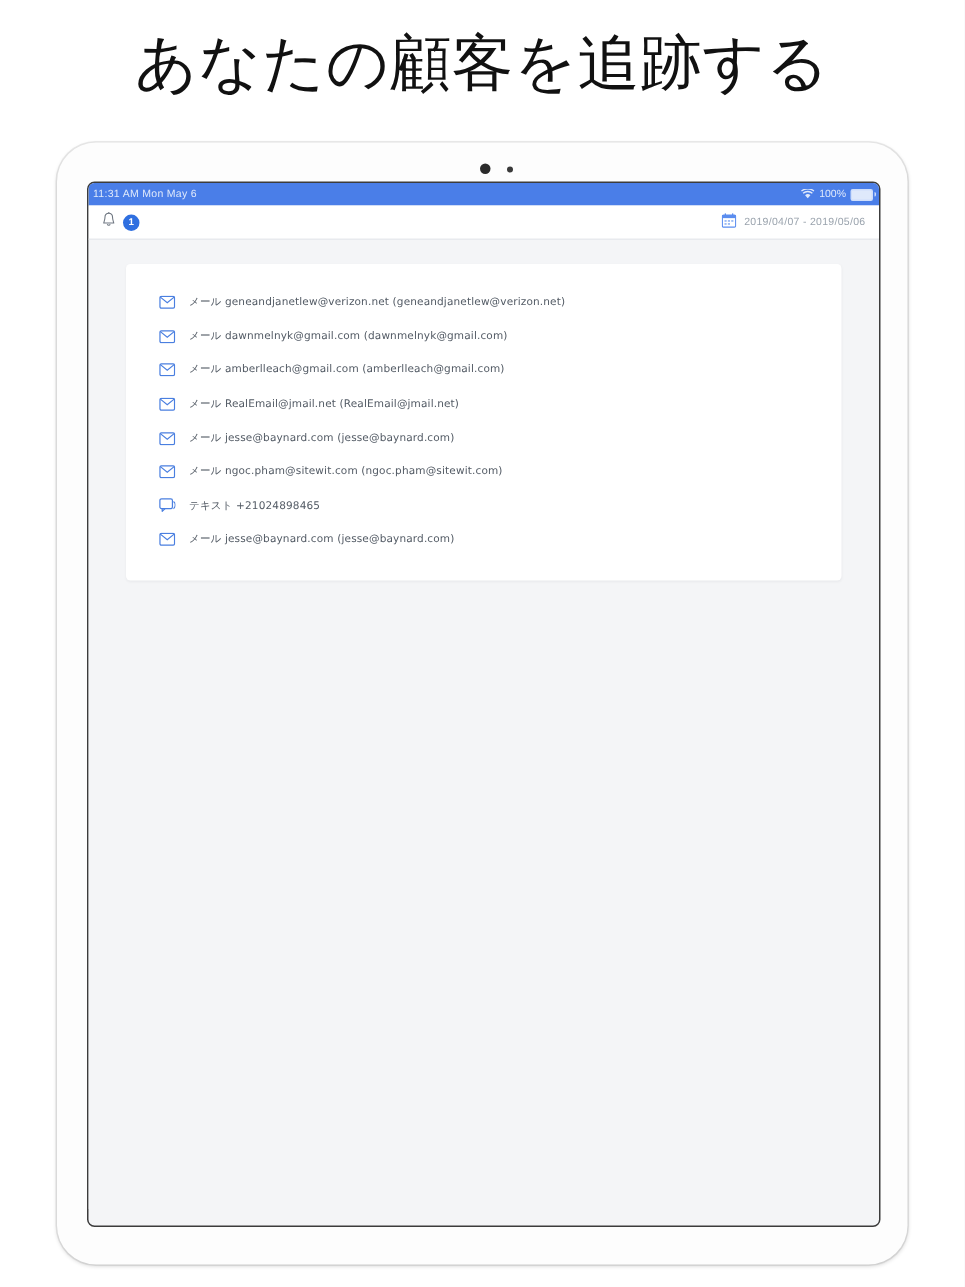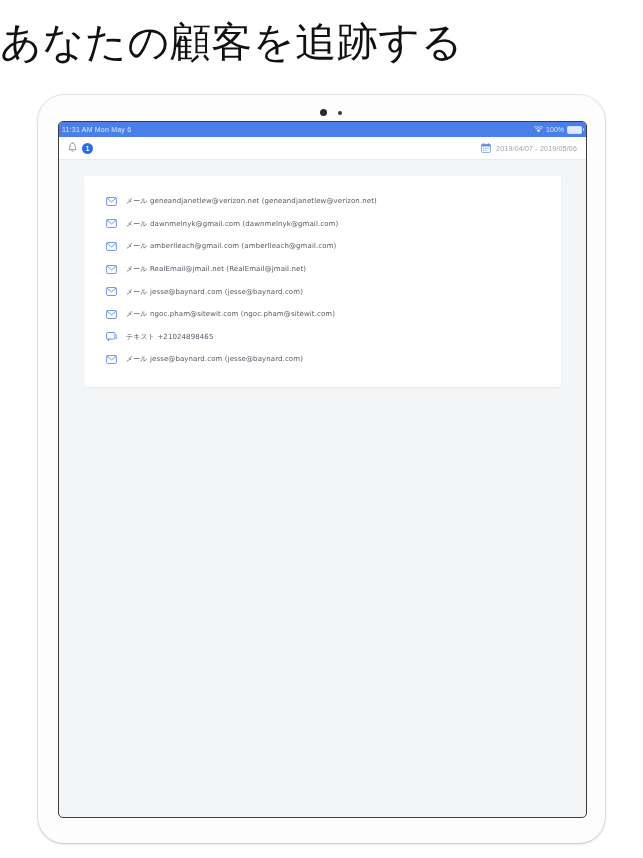--- a/index.html
+++ b/index.html
@@ -14,20 +14,21 @@
     overflow: hidden;
     position: relative;
   }
 
   
   .headline {
     position: absolute;
     top: 14px;
     left: 0;
     width: 643px;
+    text-align: center;
     font-size: 41px;
     line-height: 56px;
     color: #111111;
     font-family: "DejaVu Sans", "Liberation Sans", sans-serif;
     letter-spacing: 0.5px;
     white-space: nowrap;
   }
 
   
   .tablet {
@@ -198,21 +199,21 @@
     margin: 0 auto;
     width: 477px;
     background: #ffffff;
     border-radius: 3px;
     box-shadow: 0 1px 2px rgba(10,20,40,0.05);
     padding: 10px 0 16px 0;
   }
   .task-list { padding: 4px 0 0 0; }
   .task-row {
     display: flex;
-    align-items: center;
+    align-items: flex-end;
     gap: 9px;
     padding: 6.3px 22px;
     cursor: pointer;
   }
   .task-icon { line-height: 0; flex: 0 0 auto; }
   .task-text {
     font-size: 7px;
     color: #525a64;
     font-family: "DejaVu Sans", "Liberation Sans", sans-serif;
     white-space: nowrap;

